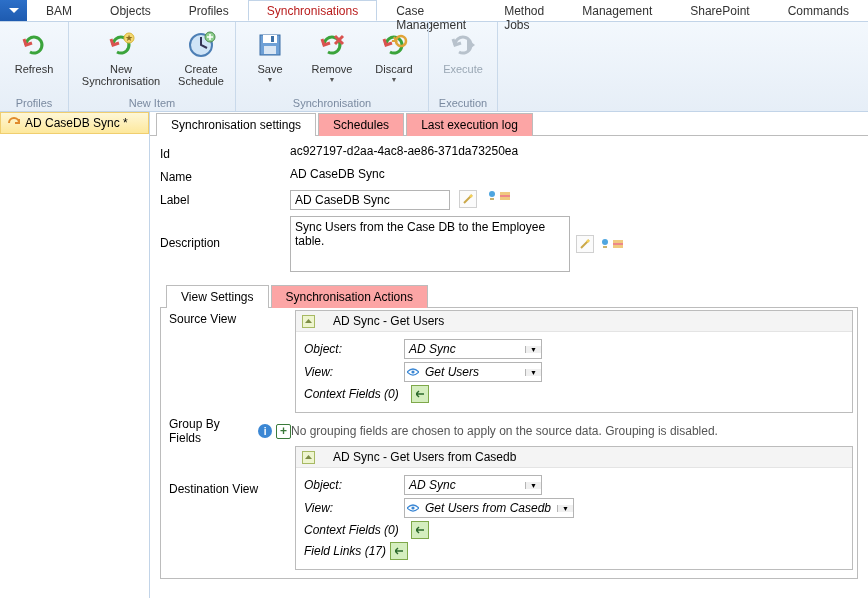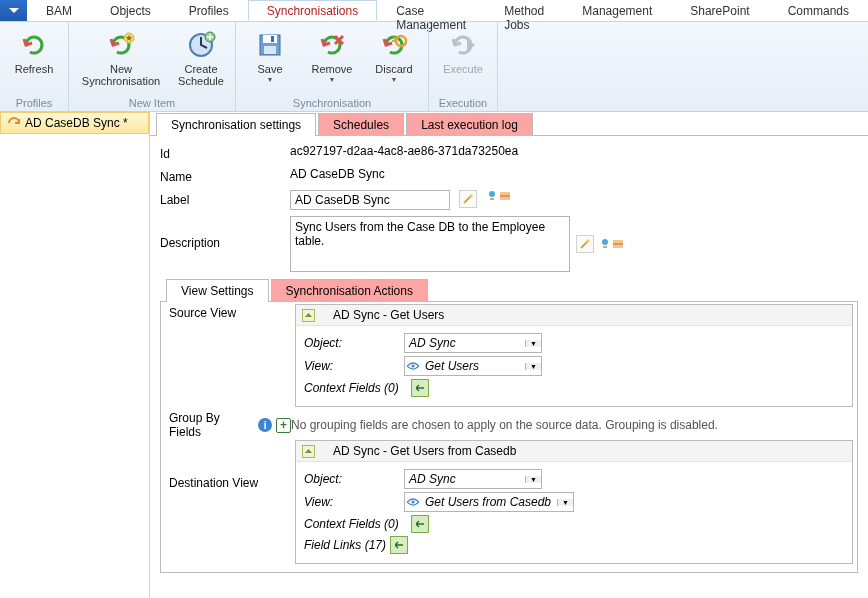--- a/index.html
+++ b/index.html
@@ -35,21 +35,21 @@
   .tab.active { background:#fff; }
   
   .form-area { padding: 8px 10px; font-size:12px; }
   .form-row { display:flex; align-items:flex-start; margin-bottom:6px; }
   .form-row .lbl { width:130px; padding-top:3px; }
   .form-row .val { }
   .txt-input { border:1px solid #b4b4b4; padding:2px 4px; font-size:12px; height:20px; width:160px; }
   .txt-area { border:1px solid #b4b4b4; padding:3px 4px; font-size:12px; width:280px; height:56px; resize:none; font-family:inherit; }
   .mini-btn { width:18px; height:18px; border:1px solid #d0d0d0; background:#fbfbfb; margin-left:6px; display:inline-flex; align-items:center; justify-content:center; font-size:10px; vertical-align:top; cursor:pointer;}
   
-  .subtabs { display:flex; border-bottom:1px solid #bcbcbc; padding-left:6px; height:24px; align-items:center; margin-top:6px; }
+  .subtabs { display:flex; border-bottom:1px solid #bcbcbc; padding-left:6px; height:24px; align-items:center; margin-top:12px; }
   
   .panel { border:1px solid #bcbcbc; border-top:none; padding:4px; }
   .view-block { border:1px solid #bcbcbc; margin:2px 0 4px 130px; }
   .view-head { background:#f4f4f4; padding:3px 6px; display:flex; align-items:center; gap:18px; border-bottom:1px solid #e4e4e4; }
   .collapse-box { width:13px; height:13px; border:1px solid #a7b963; background:#eef5cf; display:inline-flex; align-items:center; justify-content:center; font-size:8px; color:#6c7b2f; }
   .view-body { padding:4px 8px 6px;font-style:italic; }
   .view-body .row { display:flex; align-items:center; margin:3px 0; }
   .view-body .row .k { width:100px; }
   .combo { display:inline-flex; border:1px solid #b4b4b4; height:20px; width:138px; align-items:center; background:#fff; }
   .combo .c-icn { width:16px; display:flex; justify-content:center; }

